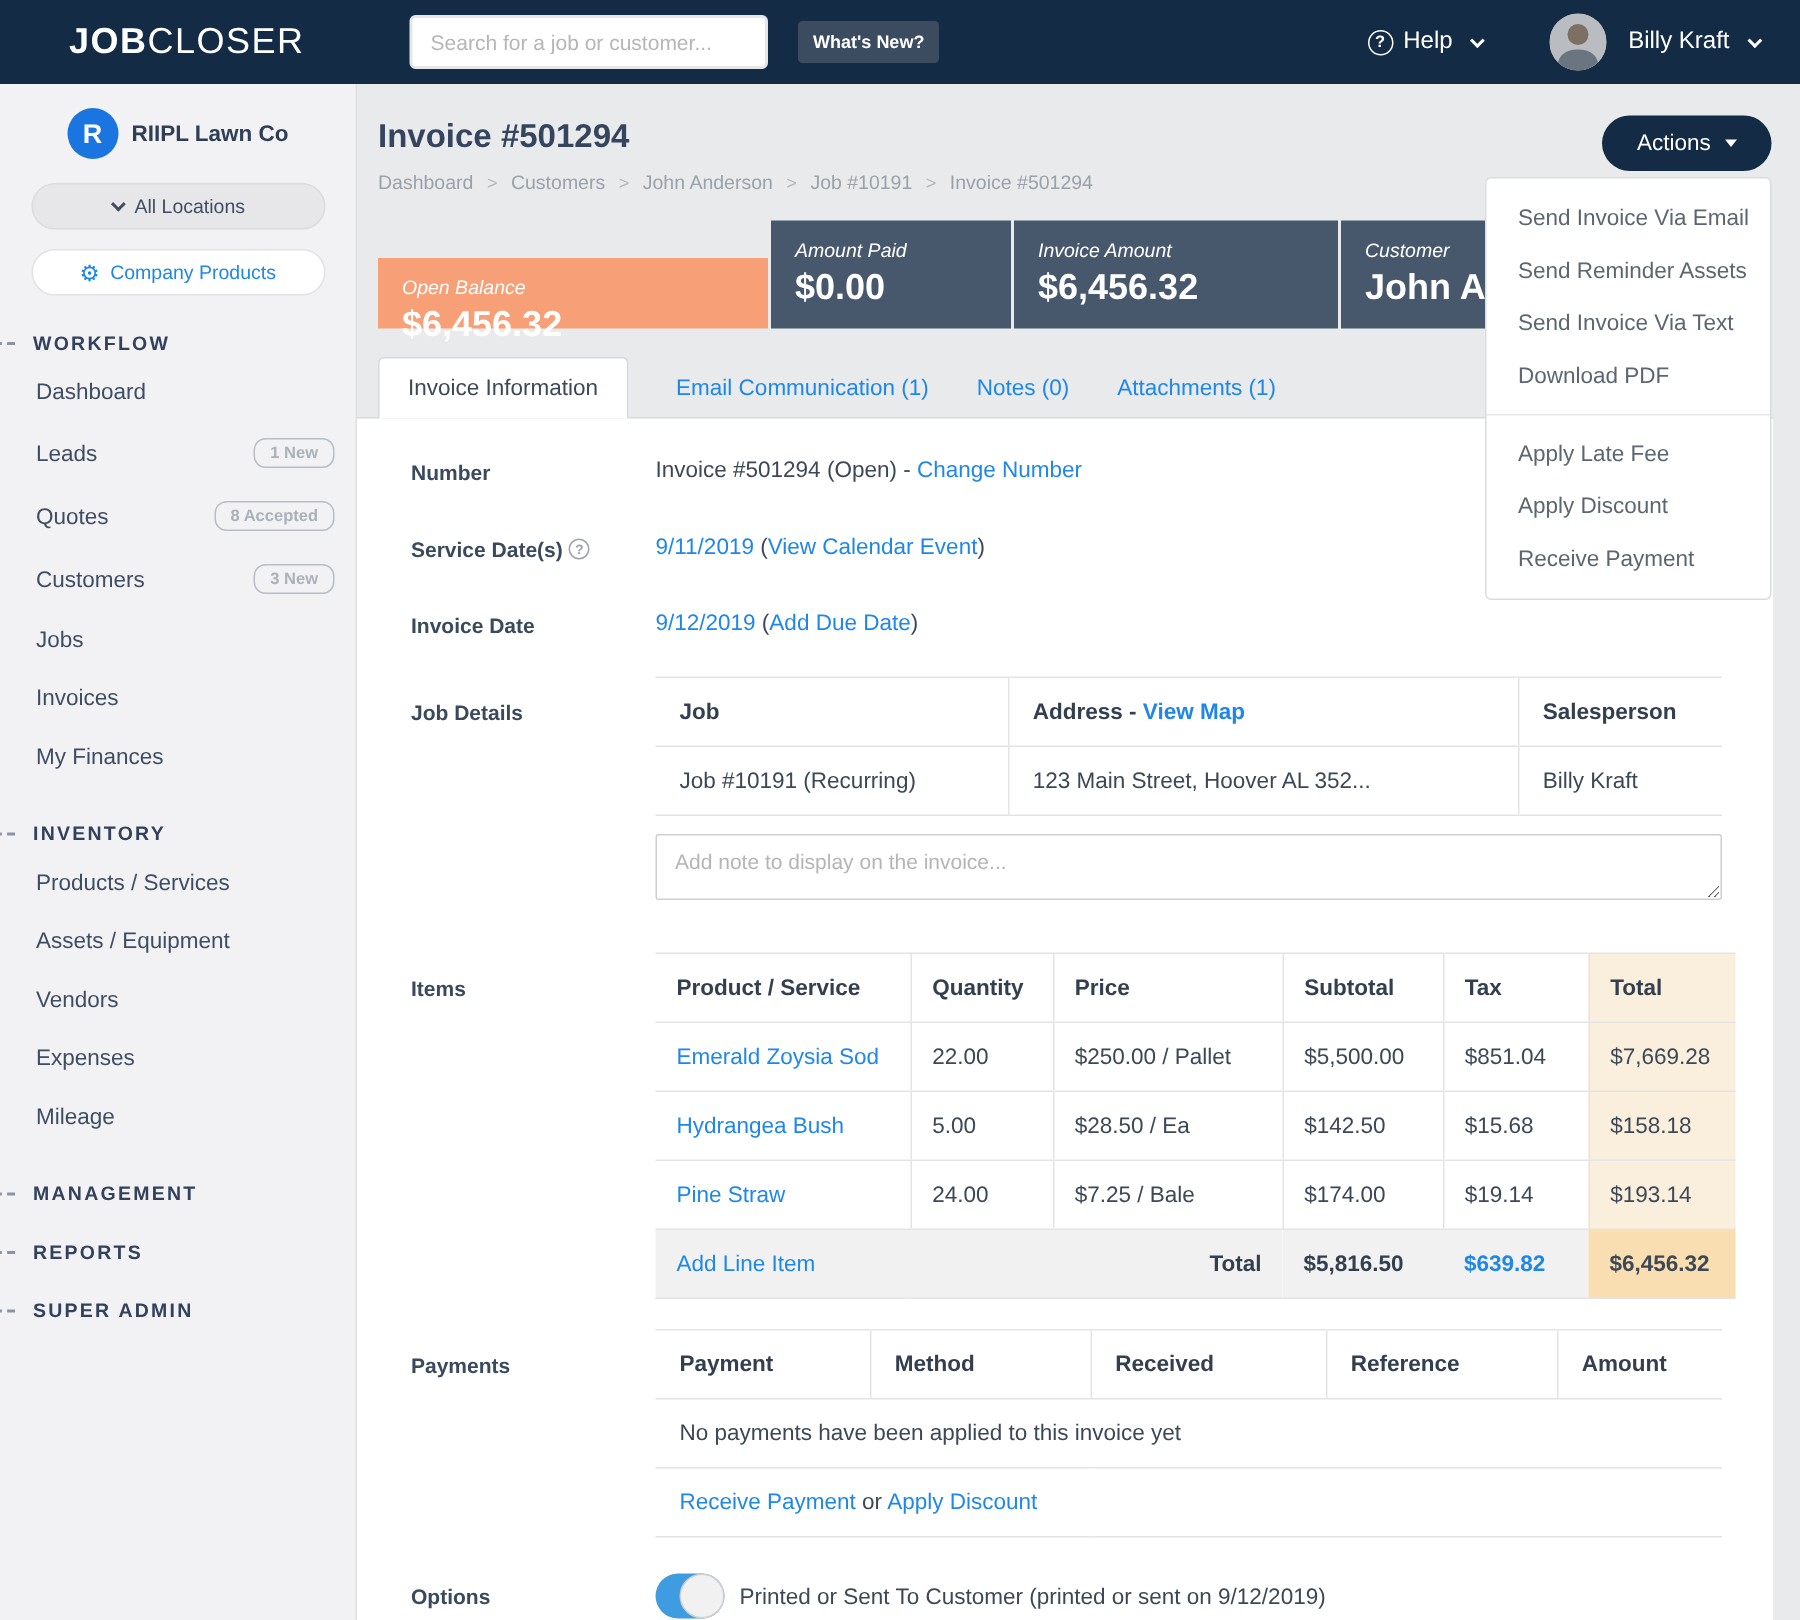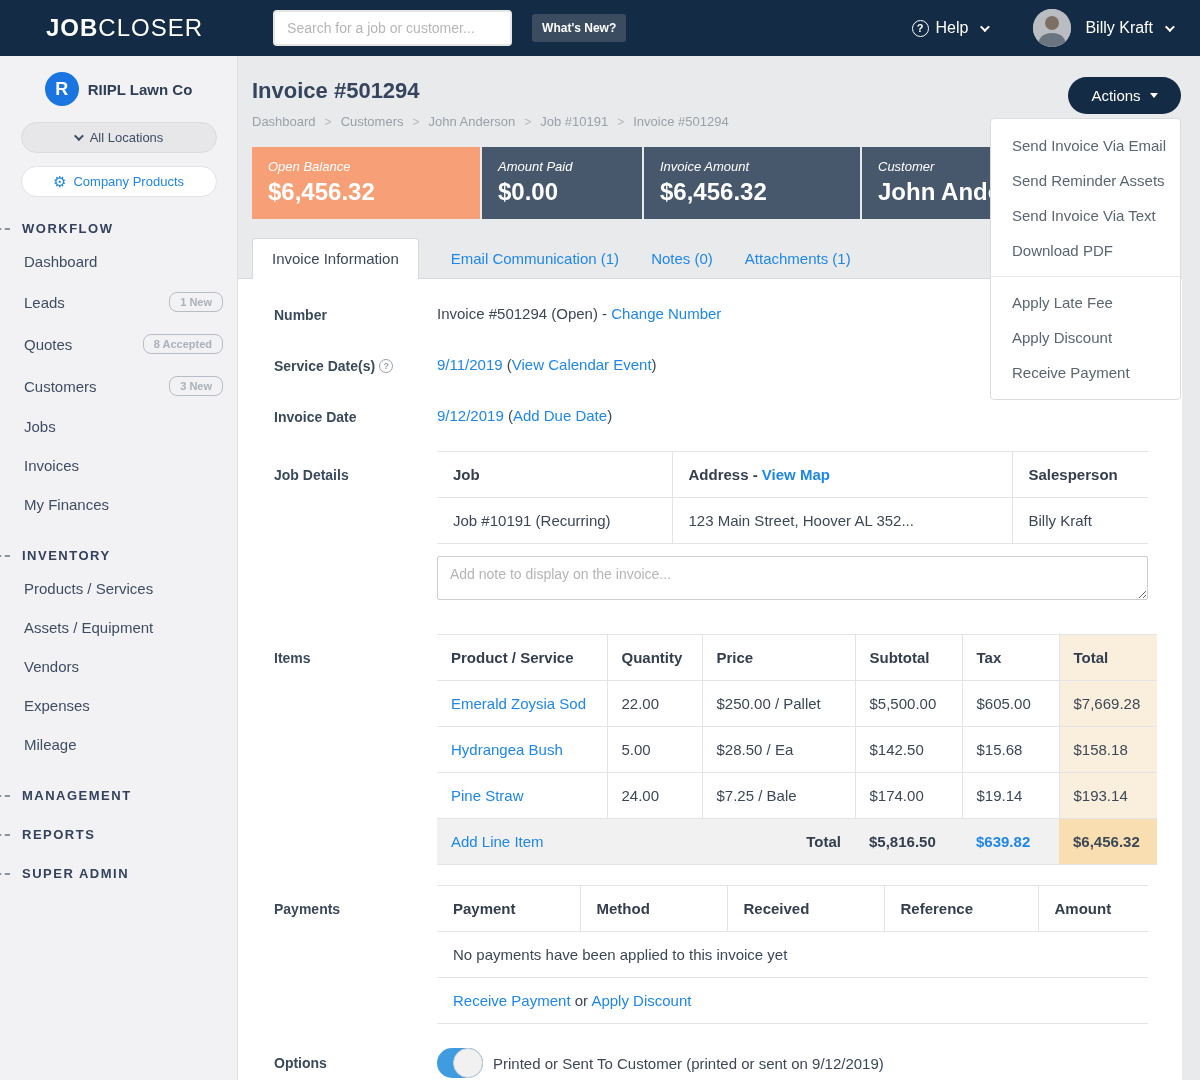--- a/index.html
+++ b/index.html
@@ -65,21 +65,21 @@
     border:1px solid #dadcde; border-radius:4px; padding:9px 0; z-index:55; }
   .dd-item { padding:9px 21px; font-size:15px; color:#5c6670; cursor:pointer; white-space:nowrap; }
   .dd-divider { border-top:1px solid #e6e8ea; margin:8px 0; }
 
   
   .cards { display:flex; margin:18px 20px 0 14px; height:72px; gap:2px; }
   .card { background:#47586d; color:#fff; padding:12px 16px; }
   .card.salmon { background:#f7a077; }
   .card-label { font-size:13px; font-style:italic; }
   .card-value { font-size:24px; font-weight:bold; margin-top:4px; white-space:nowrap; overflow:hidden; }
-  .card.c1 { width:228px; } .card.c2 { width:160px; } .card.c3 { width:216px; } .card.c4 { flex:1; }
+  .card.c1 { width:260px;margin-top:25px; } .card.c2 { width:160px; } .card.c3 { width:216px; } .card.c4 { flex:1; }
 
   
   .tabs { display:flex; align-items:flex-end; margin:19px 0 0 14px; height:41px; position:relative; z-index:2; }
   .tab-active { background:#fff; border:1px solid #d6d8da; border-bottom:none; border-radius:4px 4px 0 0;
     padding:11px 19px 12px; font-size:15px; color:#3d4856; cursor:pointer; }
   .tab-link { font-size:15px; color:#1f87e8; margin-left:32px; padding-bottom:12px; cursor:pointer; }
 
   
   .panel { background:#fff; border-top:1px solid #d6d8da; margin-right:18px; margin-top:-1px;
     height:100%; padding:26px 0 0 36px; position:relative; z-index:1; }
@@ -343,21 +343,21 @@
               <th class="colt">Tax</th>
               <th class="coltot cell-cream">Total</th>
             </tr>
           </thead>
           <tbody>
             <tr>
               <td><a class="link">Emerald Zoysia Sod</a></td>
               <td>22.00</td>
               <td>$250.00 / Pallet</td>
               <td>$5,500.00</td>
-              <td>$605.00</td>
+              <td>$851.04</td>
               <td class="cell-cream">$7,669.28</td>
             </tr>
             <tr>
               <td><a class="link">Hydrangea Bush</a></td>
               <td>5.00</td>
               <td>$28.50 / Ea</td>
               <td>$142.50</td>
               <td>$15.68</td>
               <td class="cell-cream">$158.18</td>
             </tr>

